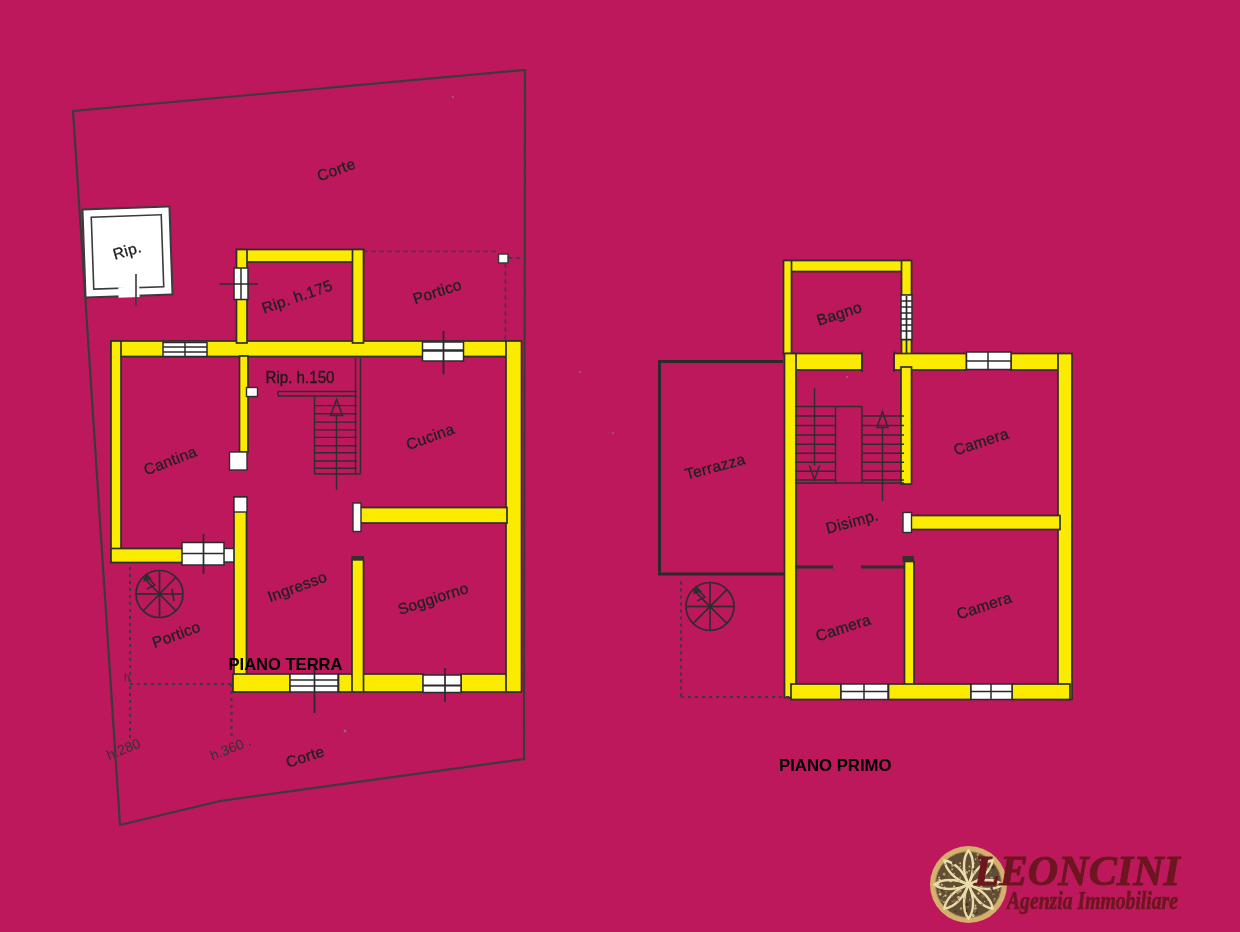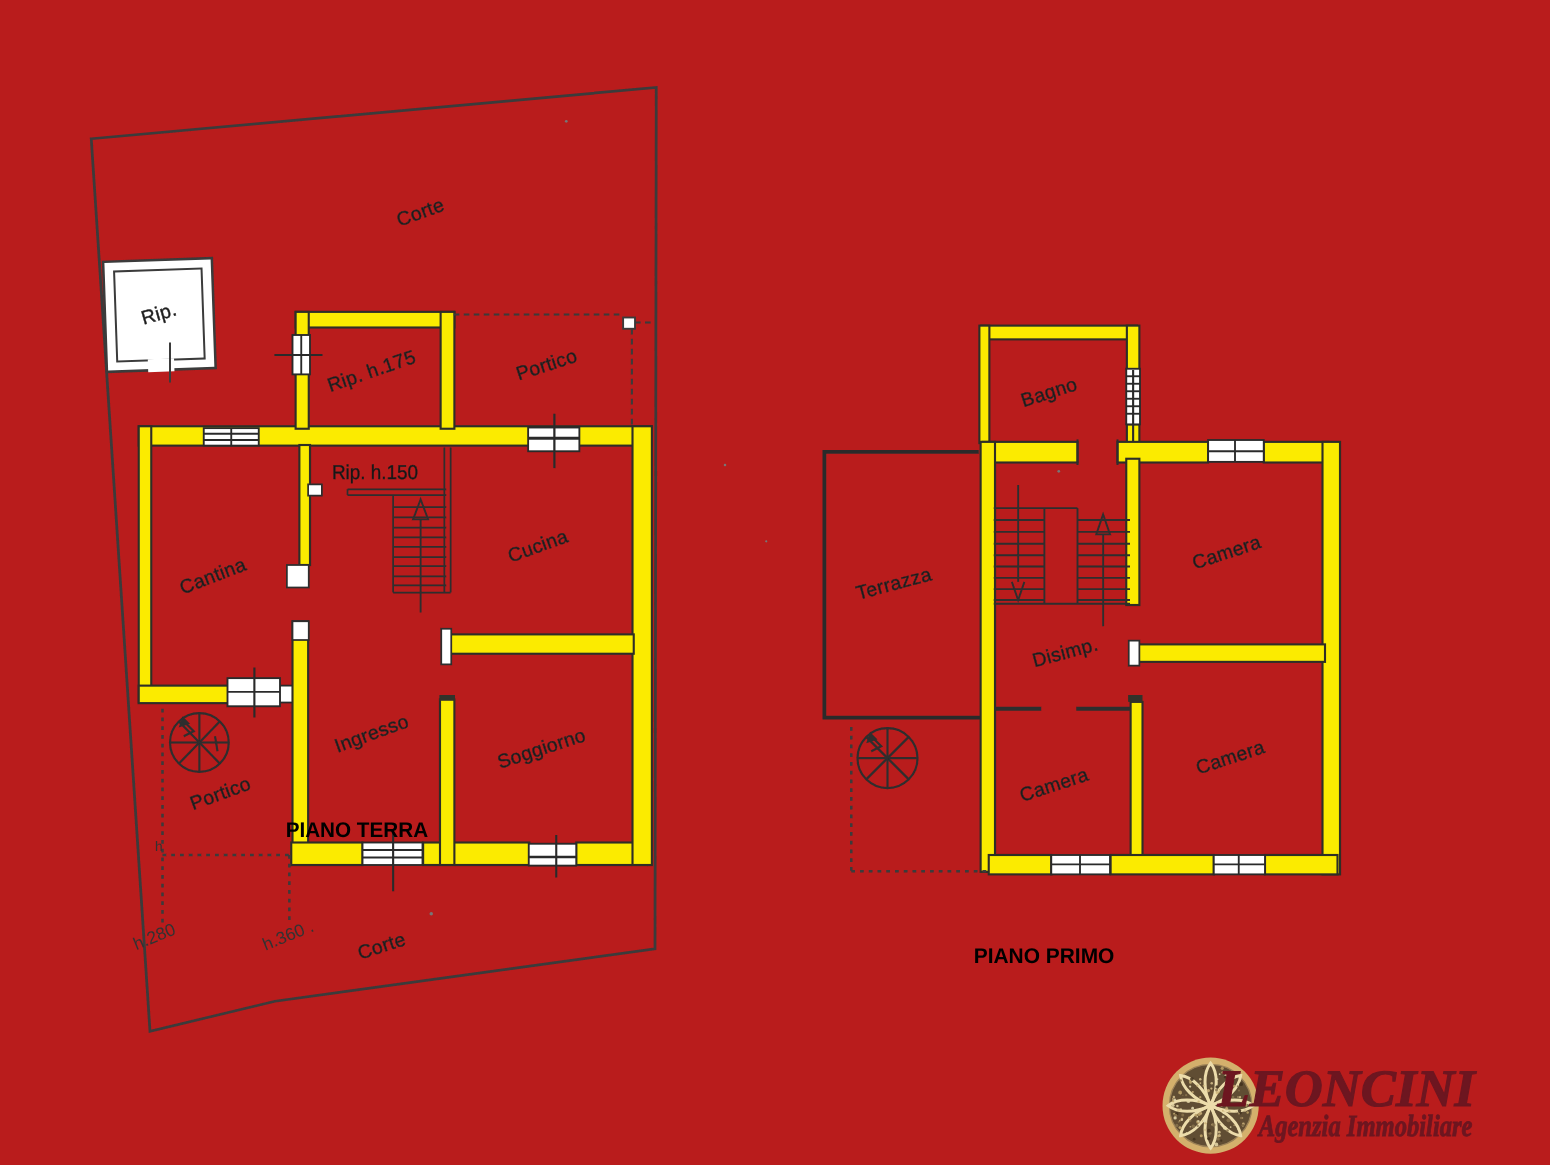--- a/index.html
+++ b/index.html
@@ -1,16 +1,16 @@
 <!DOCTYPE html>
 <html><head>
 <meta charset="utf-8">
 <style>
   html,body{margin:0;padding:0;background:#ffffff;}
-  .page{position:relative;width:1240px;height:932px;background:#b91c1c;overflow:hidden;}
+  .page{position:relative;width:1240px;height:932px;background:#be185d;overflow:hidden;}
   svg{display:block;}
   text{font-family:"Liberation Sans", sans-serif;fill:#1e1e1e;}
   .lbl{font-size:15.5px;letter-spacing:0.3px;stroke:#2a2a2a;stroke-width:0.35px;}
   .big{font-size:17px;font-weight:bold;fill:#000;}
   .serif{font-family:"Liberation Serif", serif;font-style:italic;font-weight:bold;fill:#6d1620;}
 </style>
 </head>
 <body>
 <div class="page">
 <svg width="1240" height="932" viewBox="0 0 1240 932">

